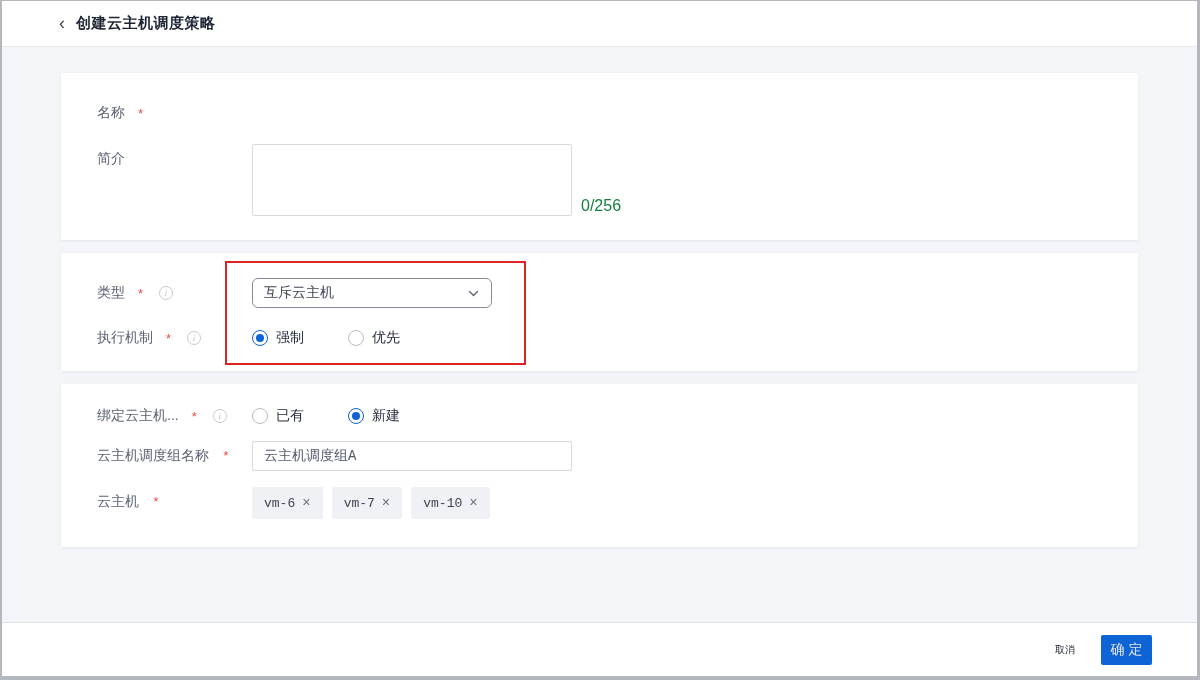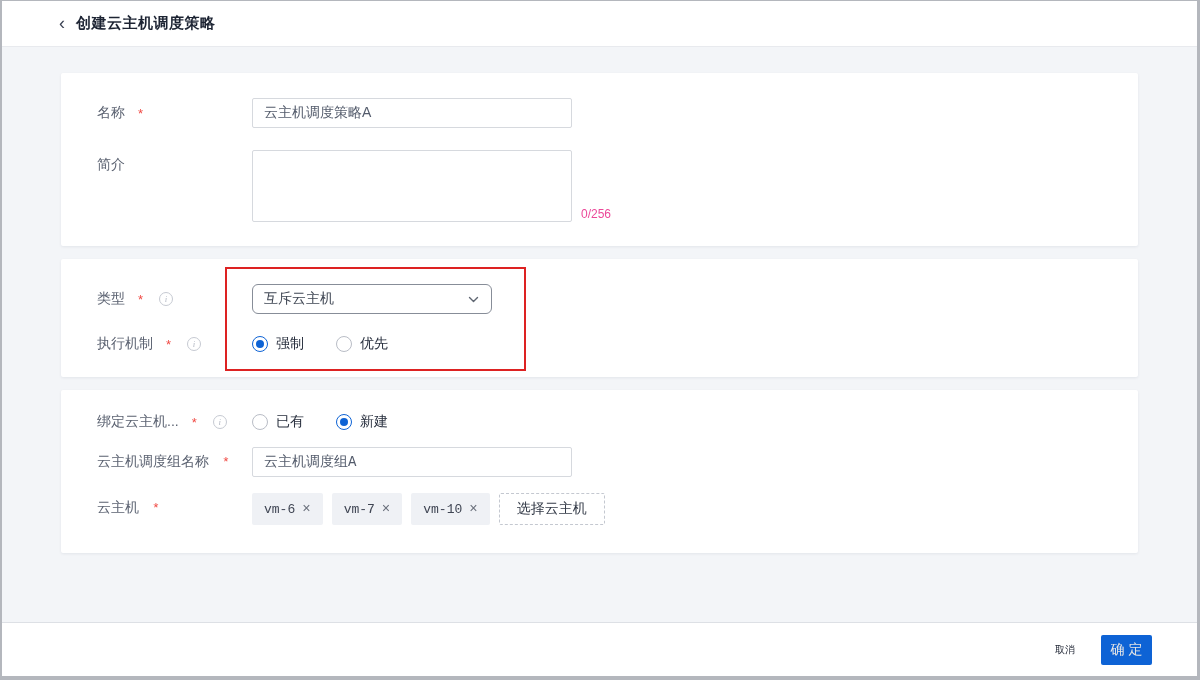--- a/index.html
+++ b/index.html
@@ -113,22 +113,22 @@
     border: 1px solid #d6d9de;
     border-radius: 2px;
     padding: 6px 11px;
     font-size: 14px;
     color: #535b6b;
     resize: none;
     outline: none;
     font-family: inherit;
   }
   .char-counter {
-    font-size: 12px;
-    color: #ec4899;
+    font-size: 16px;
+    color: #15803d;
     margin-left: 9px;
     margin-bottom: 1px;
   }
 
   
   .select-box {
     width: 240px;
     height: 30px;
     border: 1px solid #878d98;
     border-radius: 6px;
@@ -137,21 +137,21 @@
     align-items: center;
     justify-content: space-between;
     padding: 0 11px;
     font-size: 14px;
     color: #3f4653;
     cursor: pointer;
   }
   .select-box svg { flex: 0 0 auto; margin-left: 8px; }
 
   
-  .radio-group { display: flex; align-items: flex-end; gap: 32px; padding-top: 1px; }
+  .radio-group { display: flex; align-items: flex-end; gap: 44px; padding-top: 1px; }
   .radio {
     display: inline-flex;
     align-items: center;
     gap: 8px;
     cursor: pointer;
     font-size: 14px;
     color: #272e3d;
   }
   .radio-circle {
     width: 16px;
@@ -263,21 +263,20 @@
 </header>
 
 <div class="content">
 
   <section class="card">
     <div class="form-row">
       <div class="label-col">
         <span>名称</span>
           <span class="req">*</span>
       </div>
-      <input class="text-input" type="text" value="云主机调度策略A" style="">
     </div>
     <div class="form-row">
       <div class="label-col">
         <span>简介</span>
       </div>
       <div class="desc-wrap">
         <textarea class="desc-textarea" style=""></textarea>
         <span class="char-counter">0/256</span>
       </div>
     </div>
@@ -353,21 +352,20 @@
           <span class="tag-x">×</span>
         </span>
         <span class="tag">
           <span>vm-7</span>
           <span class="tag-x">×</span>
         </span>
         <span class="tag">
           <span>vm-10</span>
           <span class="tag-x">×</span>
         </span>
-        <button class="select-host-btn">选择云主机</button>
       </div>
     </div>
   </section>
 
 </div>
 
 <footer class="page-footer">
   <button class="btn-text">取消</button>
   <button class="btn-primary">确定</button>
 </footer>

